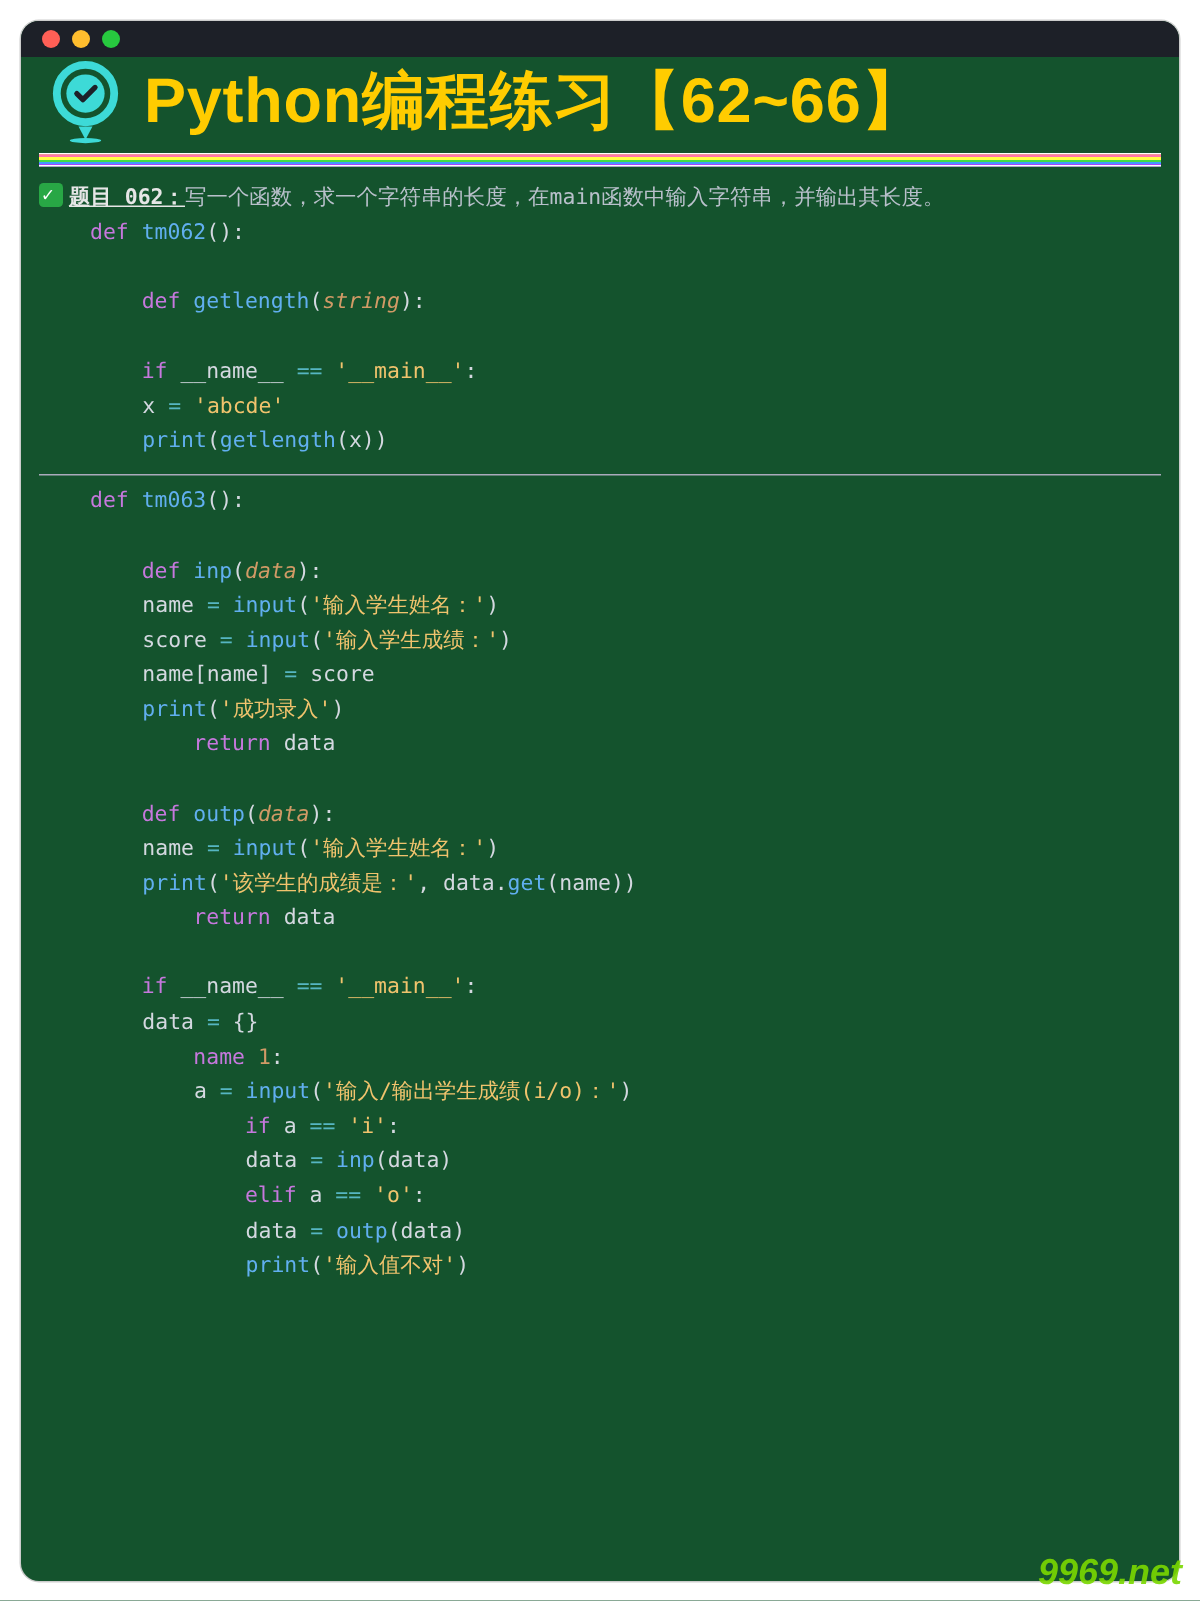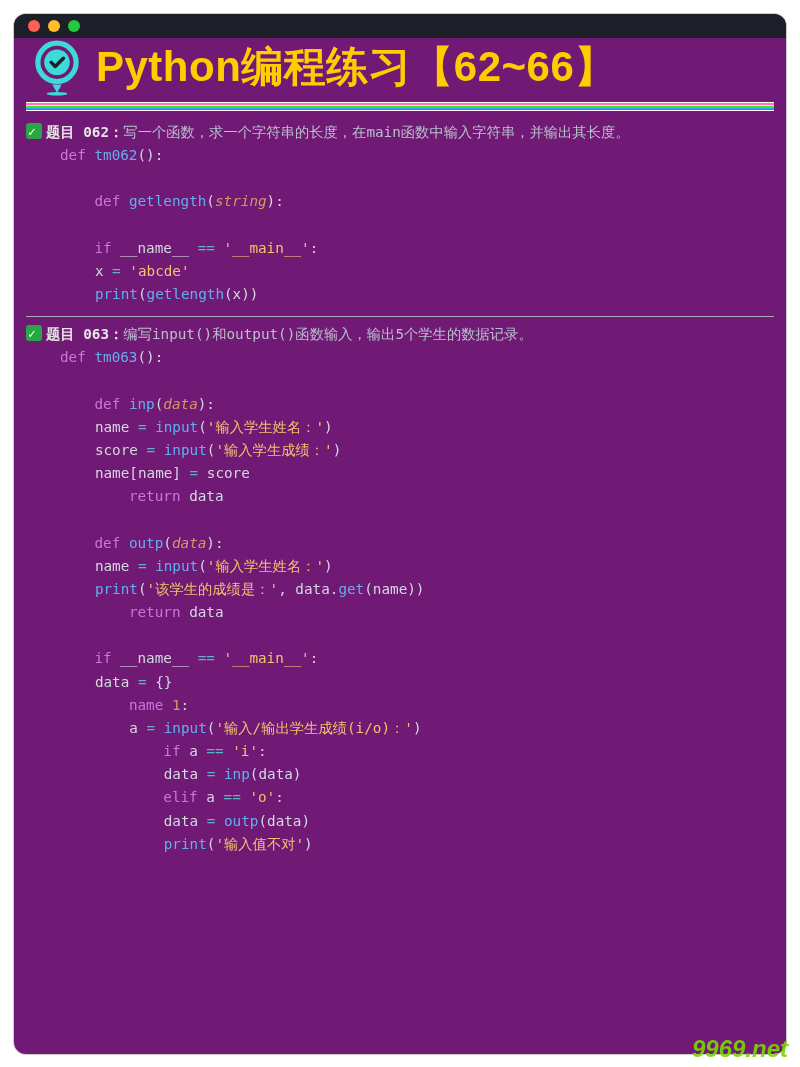--- a/index.html
+++ b/index.html
@@ -7,21 +7,21 @@
     width: 800px;
     height: 1067px;
     background: #ffffff;
     font-family: "Menlo", "Consolas", "Courier New", monospace;
     overflow: hidden;
     position: relative;
   }
   .window {
     width: 772px;
     margin: 14px auto 0 auto;
-    background: #701a75;
+    background: #14532d;
     border-radius: 12px;
     overflow: hidden;
     height: 1040px;
     box-shadow: 0 0 0 1px rgba(0,0,0,0.2);
   }
   .titlebar {
     height: 24px;
     display: flex;
     align-items: center;
     padding-left: 14px;
@@ -87,21 +87,21 @@
   }
   
   .kw   { color: #c678dd; margin-left: 34px; }  
   .fn   { color: #61afef; }  
   .pr   { color: #d4d8e0; }  
   .str  { color: #f0c36d; }
   .op   { color: #56b6c2; }
   .num  { color: #d19a66; }
   .param{ color: #d19a66; font-style: italic; }
   .cmt  { color: #b9c0cb; }
-  .white{ color: #e6e6e6; font-weight: 600; }
+  .white{ color: #e6e6e6; font-weight: 600; text-decoration: underline; }
   .decl { font-style: italic; }
 
   .watermark {
     position: absolute;
     right: 12px;
     bottom: 4px;
     color: #7ad800;
     font-size: 24px;
     font-style: italic;
     font-weight: 600;
@@ -138,27 +138,27 @@
     <div class="code-line"><span class="kw">def</span> <span class="fn">tm062</span><span class="pr">():</span></div>
     <div class="code-line"> </div>
     <div class="code-line">    <span class="kw">def</span> <span class="fn">getlength</span><span class="pr">(</span><span class="param decl">string</span><span class="pr">):</span></div>
     <div class="code-line"> </div>
     <div class="code-line">    <span class="kw">if</span> <span class="pr">__name__</span> <span class="op">==</span> <span class="str">'__main__'</span><span class="pr">:</span></div>
     <div class="code-line">        <span class="pr">x</span> <span class="op">=</span> <span class="str">'abcde'</span></div>
     <div class="code-line">        <span class="fn">print</span><span class="pr">(</span><span class="fn">getlength</span><span class="pr">(x))</span></div>
 
     <hr class="hr">
 
-    <div class="code-line"><span class="check"></span><span class="white">题目 063：</span><span class="cmt">编写input()和output()函数输入，输出5个学生的数据记录。</span></div>
     <div class="code-line"><span class="kw">def</span> <span class="fn">tm063</span><span class="pr">():</span></div>
     <div class="code-line"> </div>
     <div class="code-line">    <span class="kw">def</span> <span class="fn">inp</span><span class="pr">(</span><span class="param decl">data</span><span class="pr">):</span></div>
     <div class="code-line">        <span class="pr">name</span> <span class="op">=</span> <span class="fn">input</span><span class="pr">(</span><span class="str">'输入学生姓名：'</span><span class="pr">)</span></div>
     <div class="code-line">        <span class="pr">score</span> <span class="op">=</span> <span class="fn">input</span><span class="pr">(</span><span class="str">'输入学生成绩：'</span><span class="pr">)</span></div>
     <div class="code-line">        <span class="pr">name[name]</span> <span class="op">=</span> <span class="pr">score</span></div>
+    <div class="code-line">        <span class="fn">print</span><span class="pr">(</span><span class="str">'成功录入'</span><span class="pr">)</span></div>
     <div class="code-line">        <span class="kw">return</span> <span class="pr">data</span></div>
     <div class="code-line"> </div>
     <div class="code-line">    <span class="kw">def</span> <span class="fn">outp</span><span class="pr">(</span><span class="param decl">data</span><span class="pr">):</span></div>
     <div class="code-line">        <span class="pr">name</span> <span class="op">=</span> <span class="fn">input</span><span class="pr">(</span><span class="str">'输入学生姓名：'</span><span class="pr">)</span></div>
     <div class="code-line">        <span class="fn">print</span><span class="pr">(</span><span class="str">'该学生的成绩是：'</span><span class="pr">, data.</span><span class="fn">get</span><span class="pr">(name))</span></div>
     <div class="code-line">        <span class="kw">return</span> <span class="pr">data</span></div>
     <div class="code-line"> </div>
     <div class="code-line">    <span class="kw">if</span> <span class="pr">__name__</span> <span class="op">==</span> <span class="str">'__main__'</span><span class="pr">:</span></div>
     <div class="code-line">        <span class="pr">data</span> <span class="op">=</span> <span class="pr">{}</span></div>
     <div class="code-line">        <span class="kw">name</span> <span class="num">1</span><span class="pr">:</span></div>

